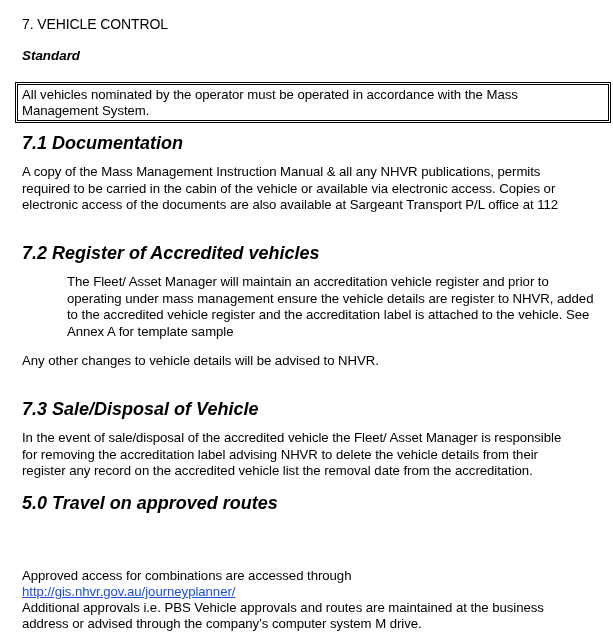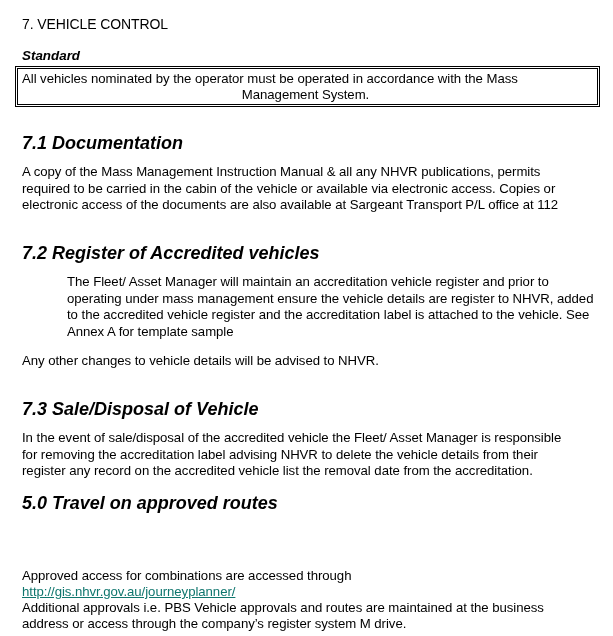--- a/index.html
+++ b/index.html
@@ -36,25 +36,25 @@
     left: 0;
     top: 48px;
     font-weight: bold;
     font-style: italic;
     font-size: 13.4px;
     white-space: nowrap;
   }
   .box {
     position: absolute;
     left: -7px;
-    top: 66px;
+    top: 82px;
     width: 567px;
     height: 33px;
     border: 3px double #000000;
-    padding: 2px 8px 0 4px;
+    padding: 2px 19px 0 4px;
     line-height: 15.5px;
     font-size: 13.2px;
     letter-spacing: -0.05px;
   }
   .sec-title {
     position: absolute;
     left: 0;
     font-weight: bold;
     font-style: italic;
     font-size: 18px;
@@ -66,37 +66,37 @@
     width: 580px;
     line-height: 16.5px;
     font-size: 13.2px;
     letter-spacing: -0.05px;
   }
   .para .ln {
     display: block;
     white-space: nowrap;
   }
   .link {
-    color: #0f766e;
+    color: #1d4ed8;
     text-decoration: underline;
     cursor: pointer;
   }
 </style>
 </head>
 <body>
 
 <div class="page">
 
   <div class="h1">7. VEHICLE CONTROL</div>
 
   <div class="std">Standard</div>
 
   <div class="box">
     <span class="ln" style="display:block;white-space:nowrap;">All vehicles nominated by the operator must be operated in accordance with the Mass</span>
-    <span class="ln" style="display:block;white-space:nowrap;text-align:center;">Management System.</span>
+    <span class="ln" style="display:block;white-space:nowrap;">Management System.</span>
   </div>
 
   <div class="sec-title" style="top:133px;">7.1 Documentation</div>
   <div class="para" style="top:164px;">
     <span class="ln">A copy of the Mass Management Instruction Manual &amp; all any NHVR publications, permits</span>
     <span class="ln">required to be carried in the cabin of the vehicle or available via electronic access. Copies or</span>
     <span class="ln">electronic access of the documents are also available at Sargeant Transport P/L office at 112</span>
   </div>
 
   <div class="sec-title" style="top:243px;">7.2 Register of Accredited vehicles</div>
@@ -115,16 +115,16 @@
     <span class="ln">In the event of sale/disposal of the accredited vehicle the Fleet/ Asset Manager is responsible</span>
     <span class="ln">for removing the accreditation label advising NHVR to delete the vehicle details from their</span>
     <span class="ln">register any record on the accredited vehicle list the removal date from the accreditation.</span>
   </div>
 
   <div class="sec-title" style="top:493px;">5.0 Travel on approved routes</div>
   <div class="para" style="top:524px;line-height:16px;margin-top:44px;">
     <span class="ln">Approved access for combinations are accessed through</span>
     <span class="ln"><a class="link">http://gis.nhvr.gov.au/journeyplanner/</a></span>
     <span class="ln">Additional approvals i.e. PBS Vehicle approvals and routes are maintained at the business</span>
-    <span class="ln">address or access through the company’s register system M drive.</span>
+    <span class="ln">address or advised through the company’s computer system M drive.</span>
   </div>
 
 </div>
 
 </body></html>

